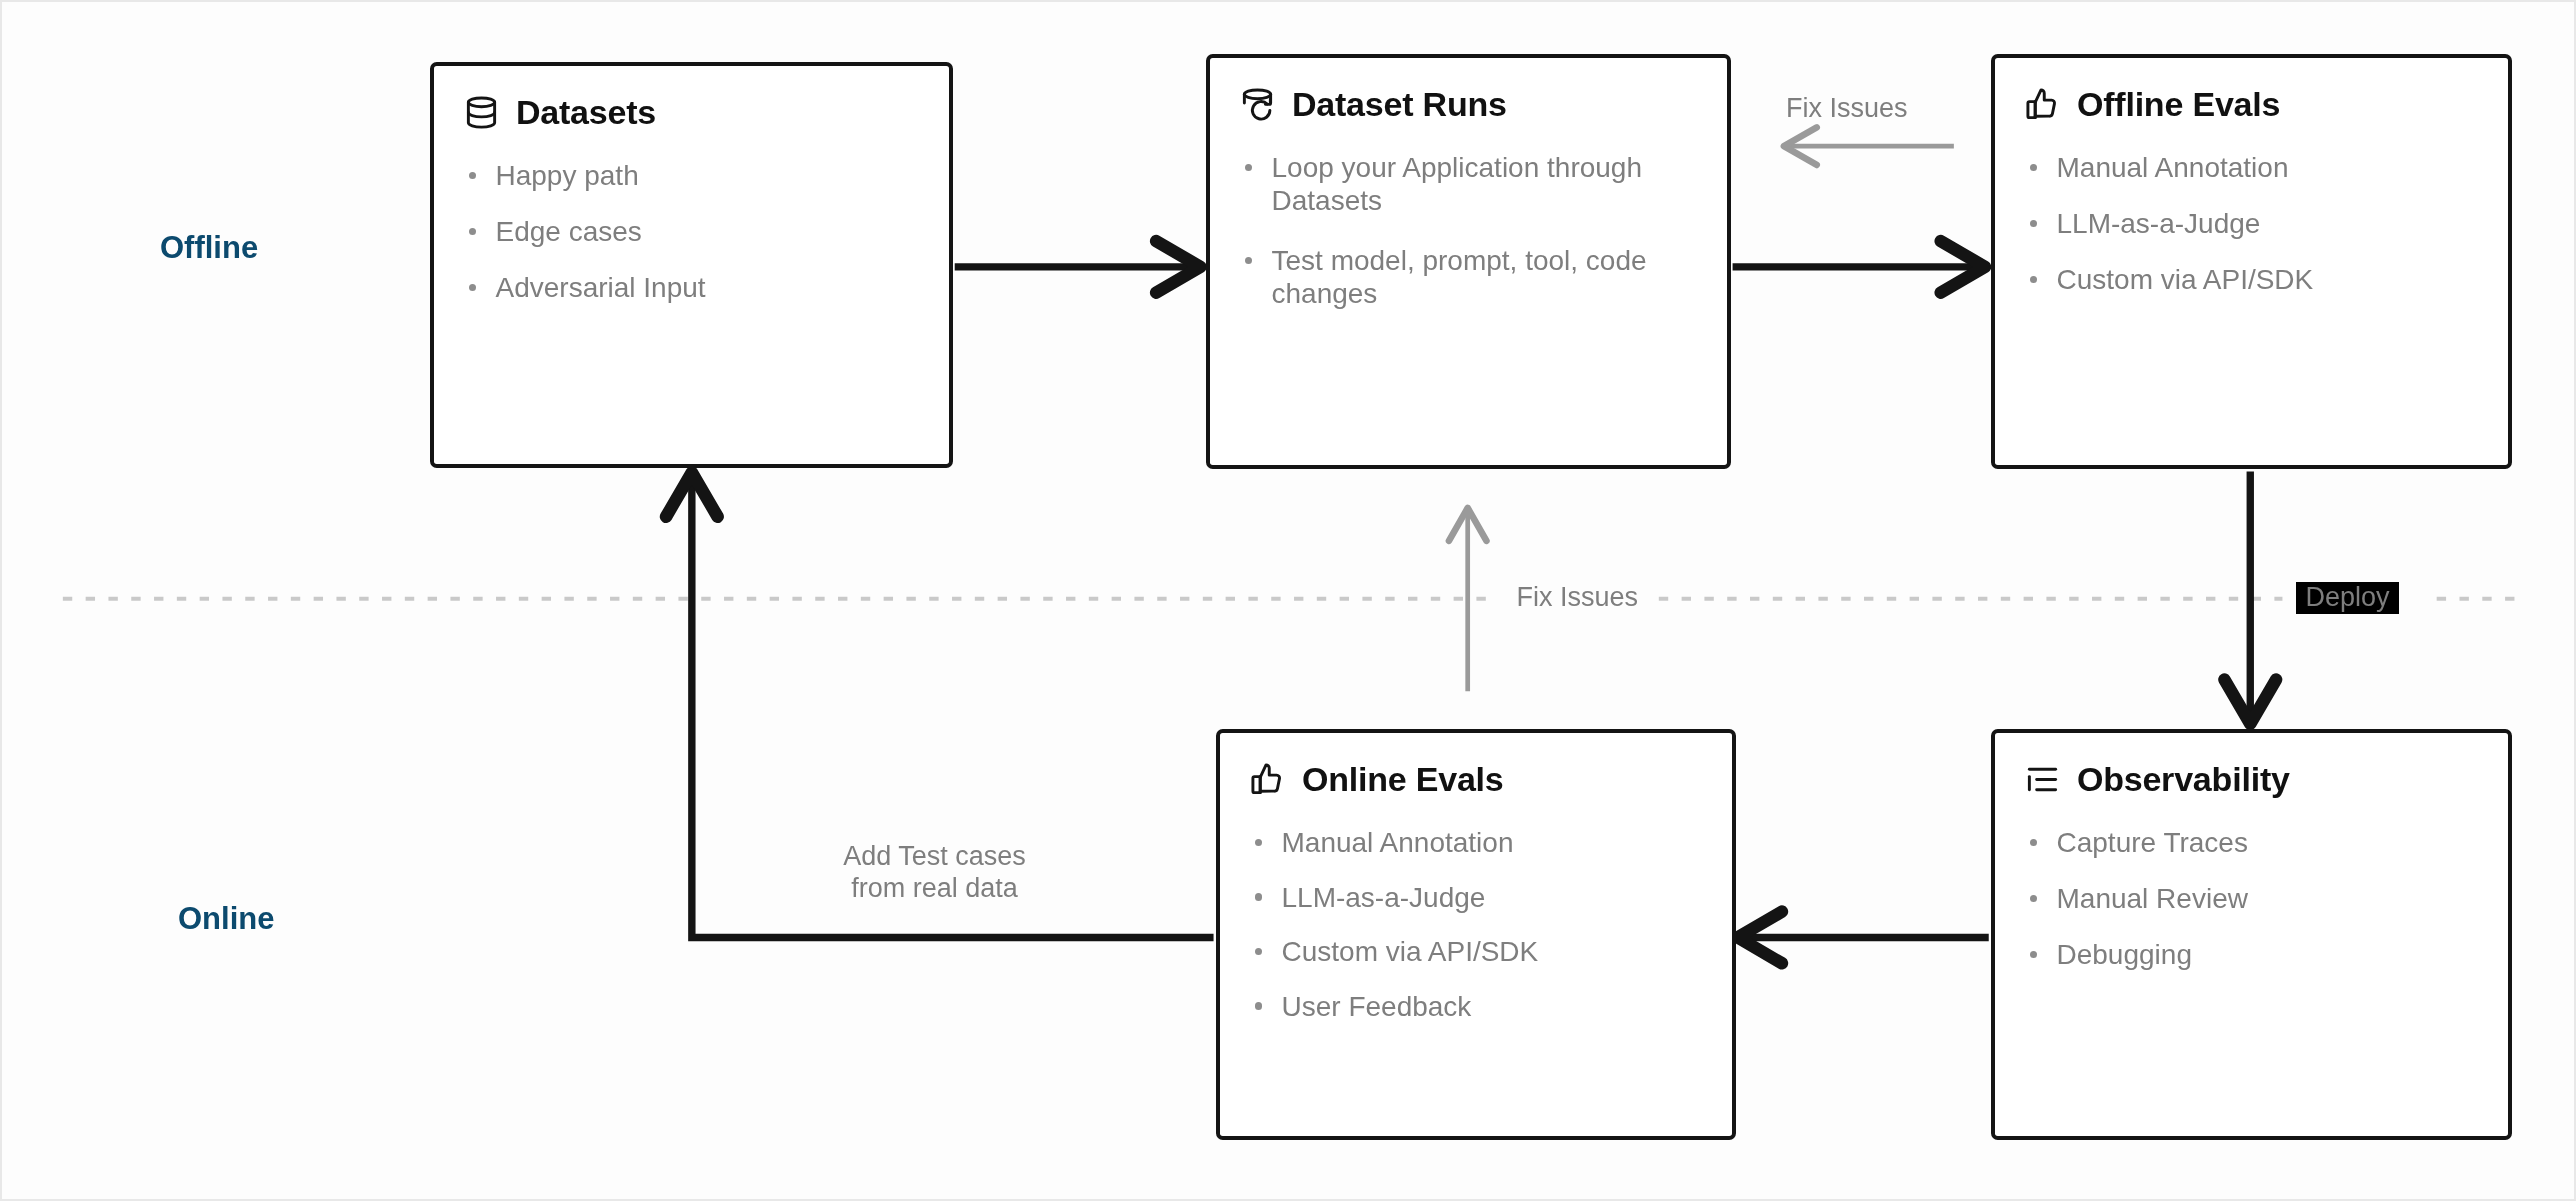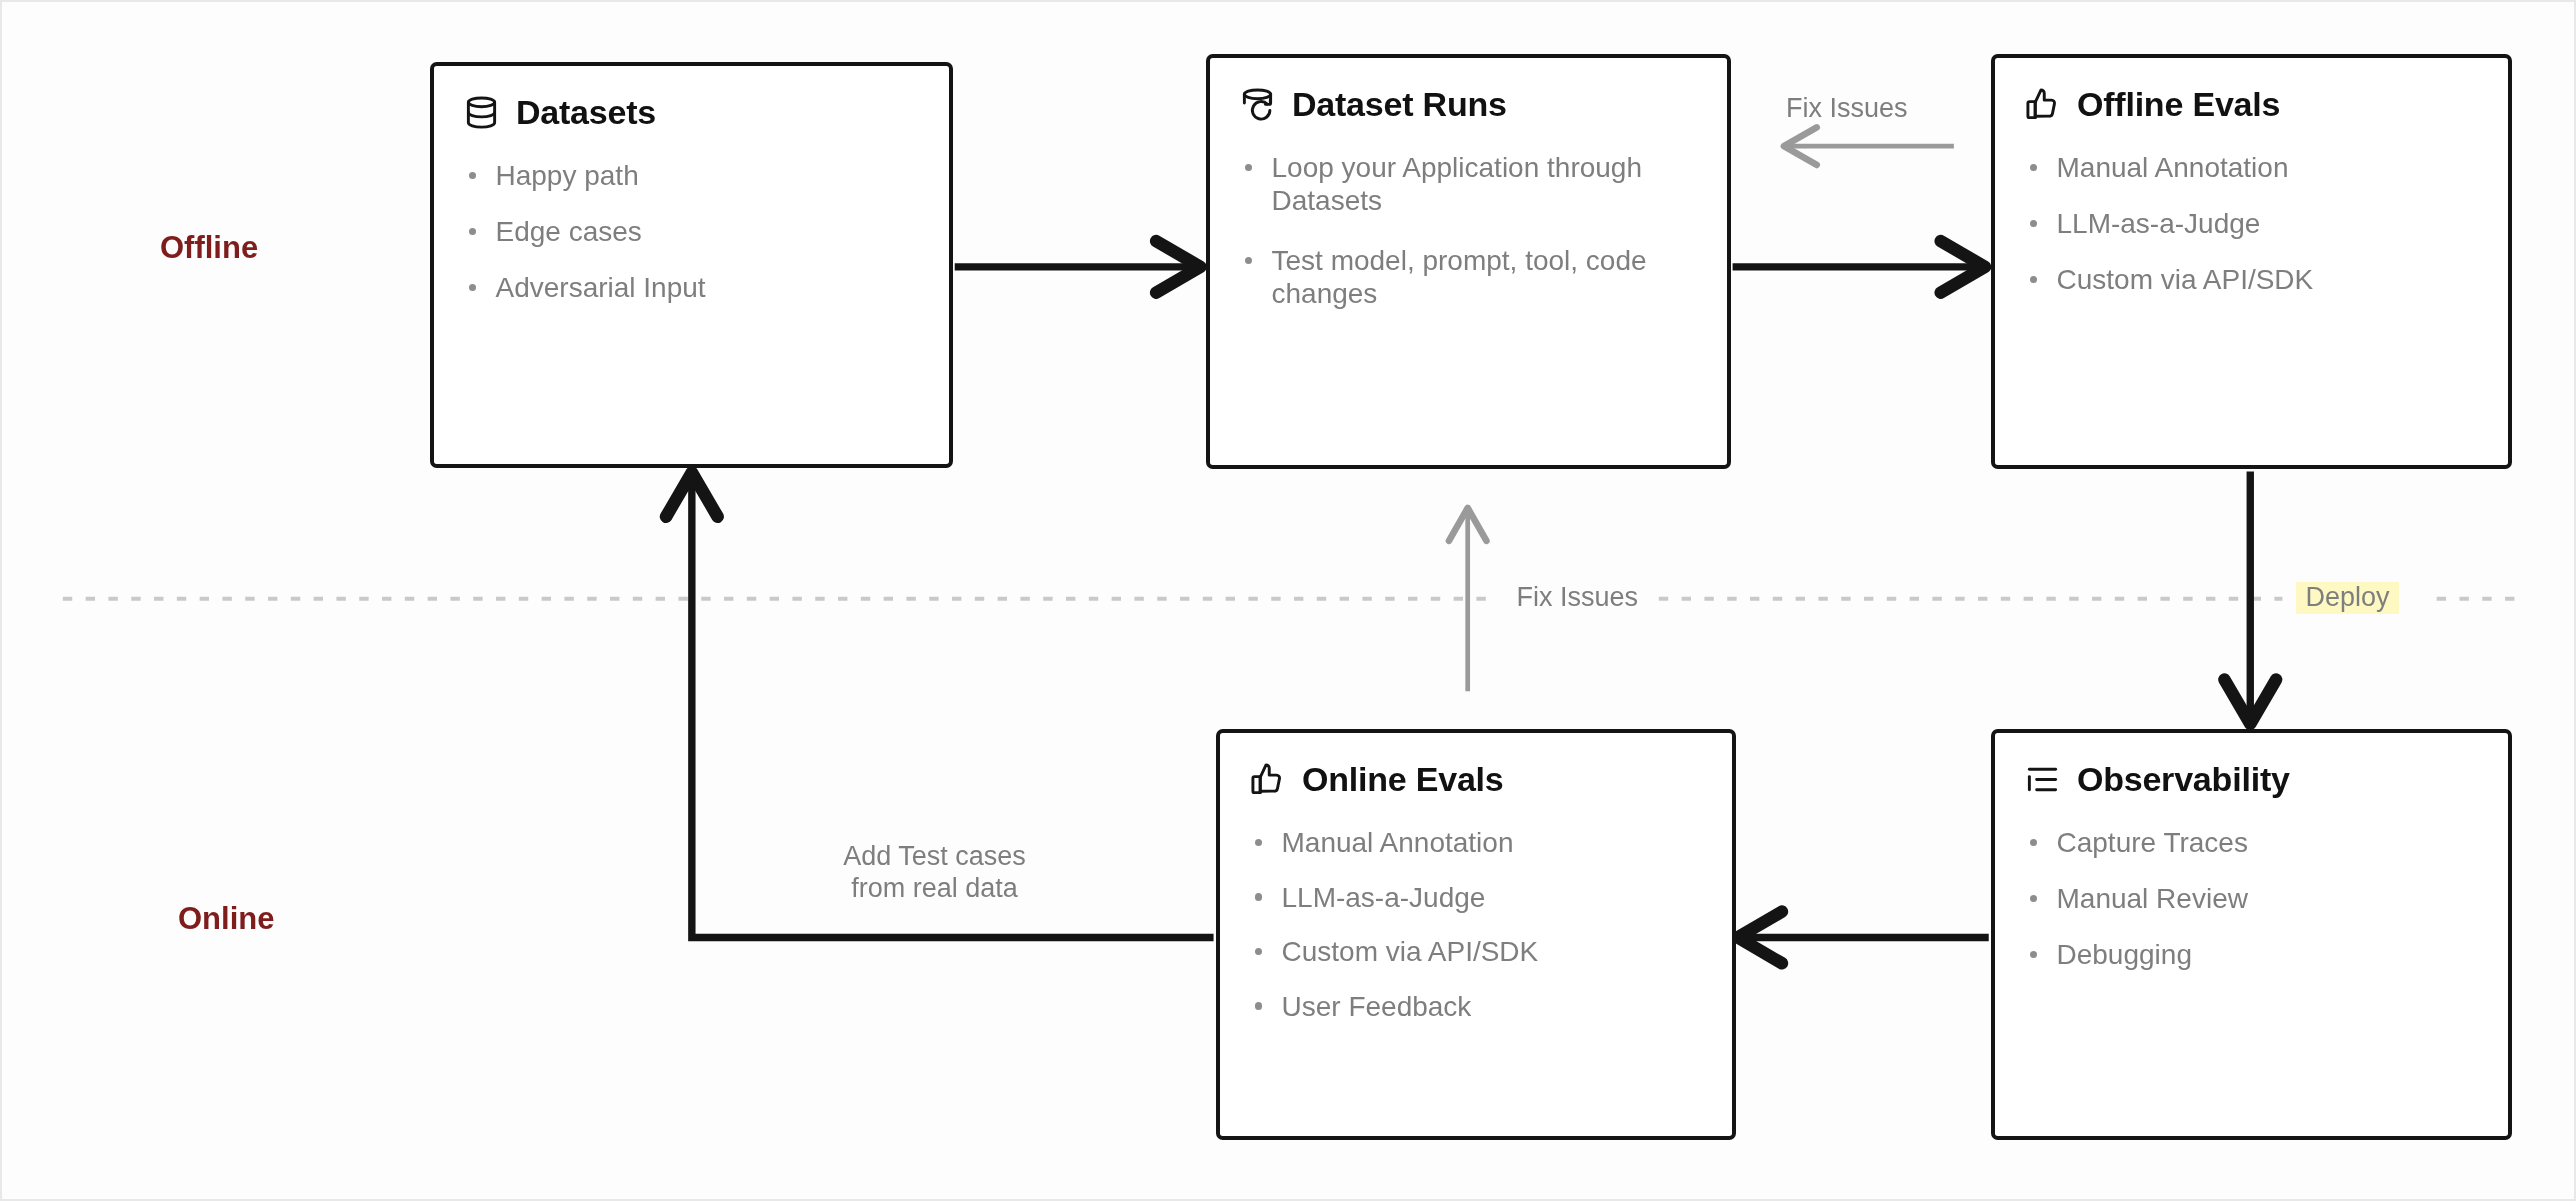--- a/index.html
+++ b/index.html
@@ -99,36 +99,36 @@
   #card-observability { left: 1989px; top: 727px; width: 521px;  height: 411px; }
 
   #card-dataset-runs .bullets li { margin-bottom: 27px; max-width: 402px; }
   #card-online-evals .bullets li { margin-bottom: 21.5px; }
 
   
   .section-label {
     position: absolute;
     font-size: 31px;
     font-weight: bold;
-    color: #7f1d1d;
+    color: #0c4a6e;
   }
   #label-offline { left: 158px; top: 228px; }
   #label-online  { left: 158px; top: 899px; margin-left: 18px; }
 
   
   .edge-label {
     position: absolute;
     font-size: 27px;
     color: #7e7e7e;
     line-height: 1.18;
     white-space: pre-line;
   }
   #edge-fix-top     { left: 1784px; top: 91px; }
   #edge-fix-mid     { left: 1505px; top: 580px; background:#fdfdfd; padding:0 9.4px; }
-  #edge-deploy      { left: 2294px; top: 580px; background:#fef9c3; padding:0 9.4px; }
+  #edge-deploy      { left: 2294px; top: 580px; background:#000000; padding:0 9.4px; }
   #edge-add-cases   { left: 812px; top: 839px; text-align: center; width: 241px; }
 </style>
 </head>
 <body>
 
 <div id="canvas">
 
   <svg id="wires" viewBox="0 0 3840 1791" xmlns="http://www.w3.org/2000/svg">
     <defs>
       <marker id="ah-black" markerWidth="9" markerHeight="9" refX="6.6" refY="4.5" orient="auto" markerUnits="strokeWidth">

